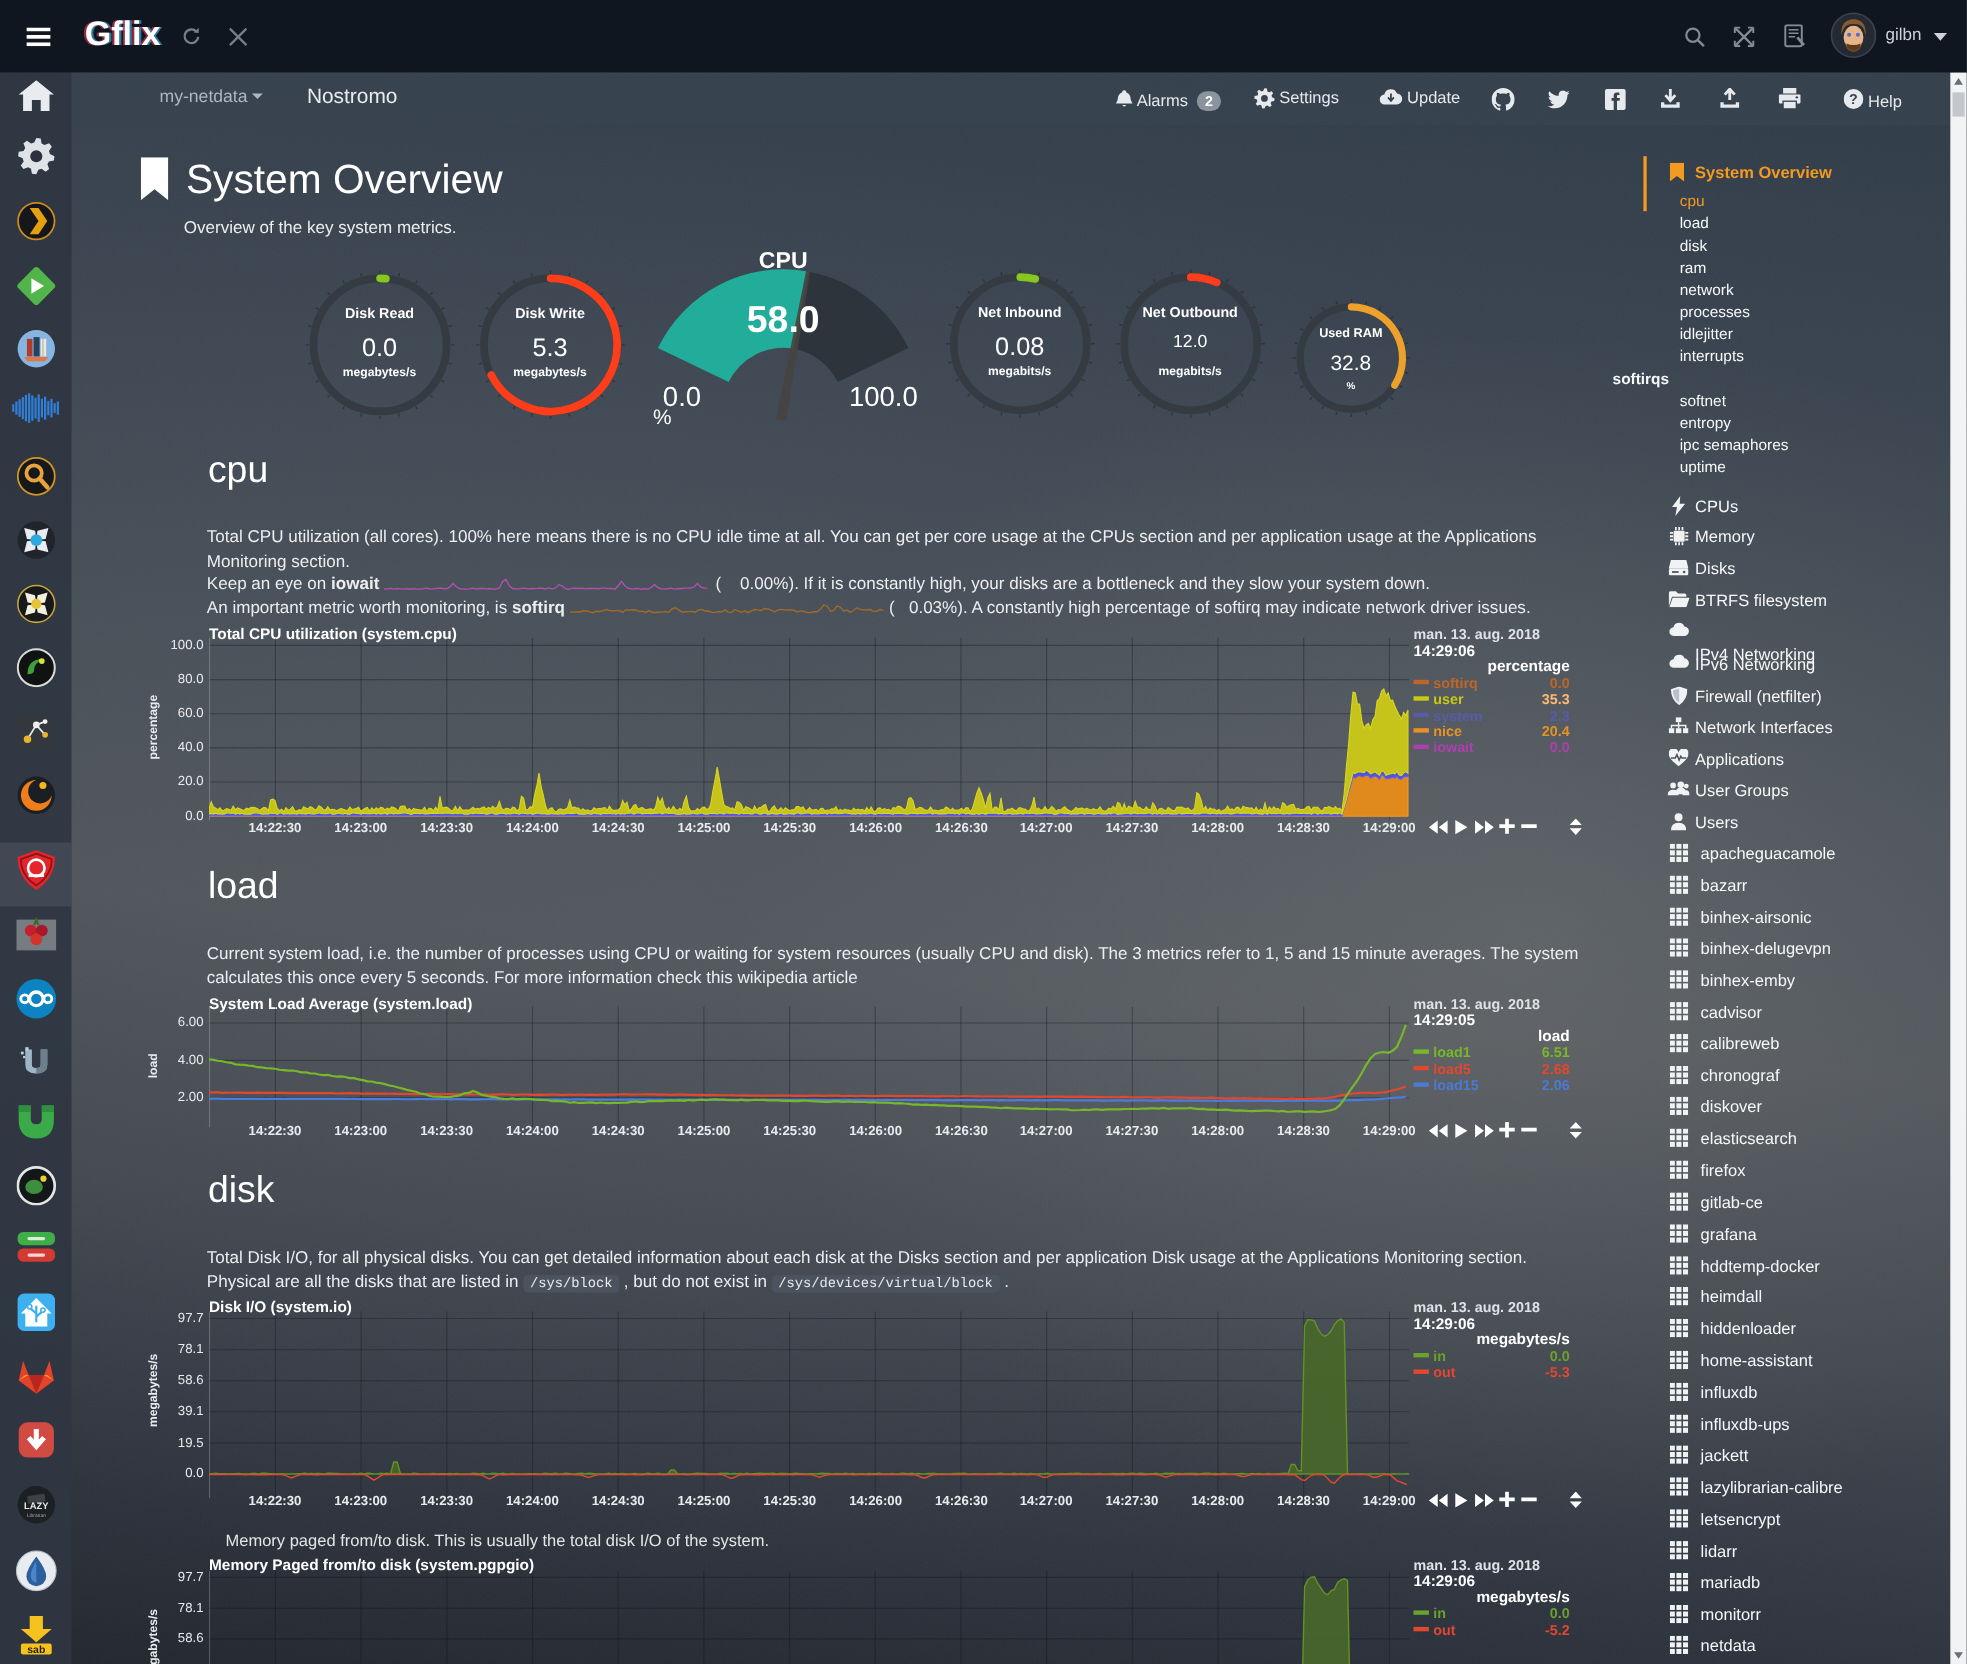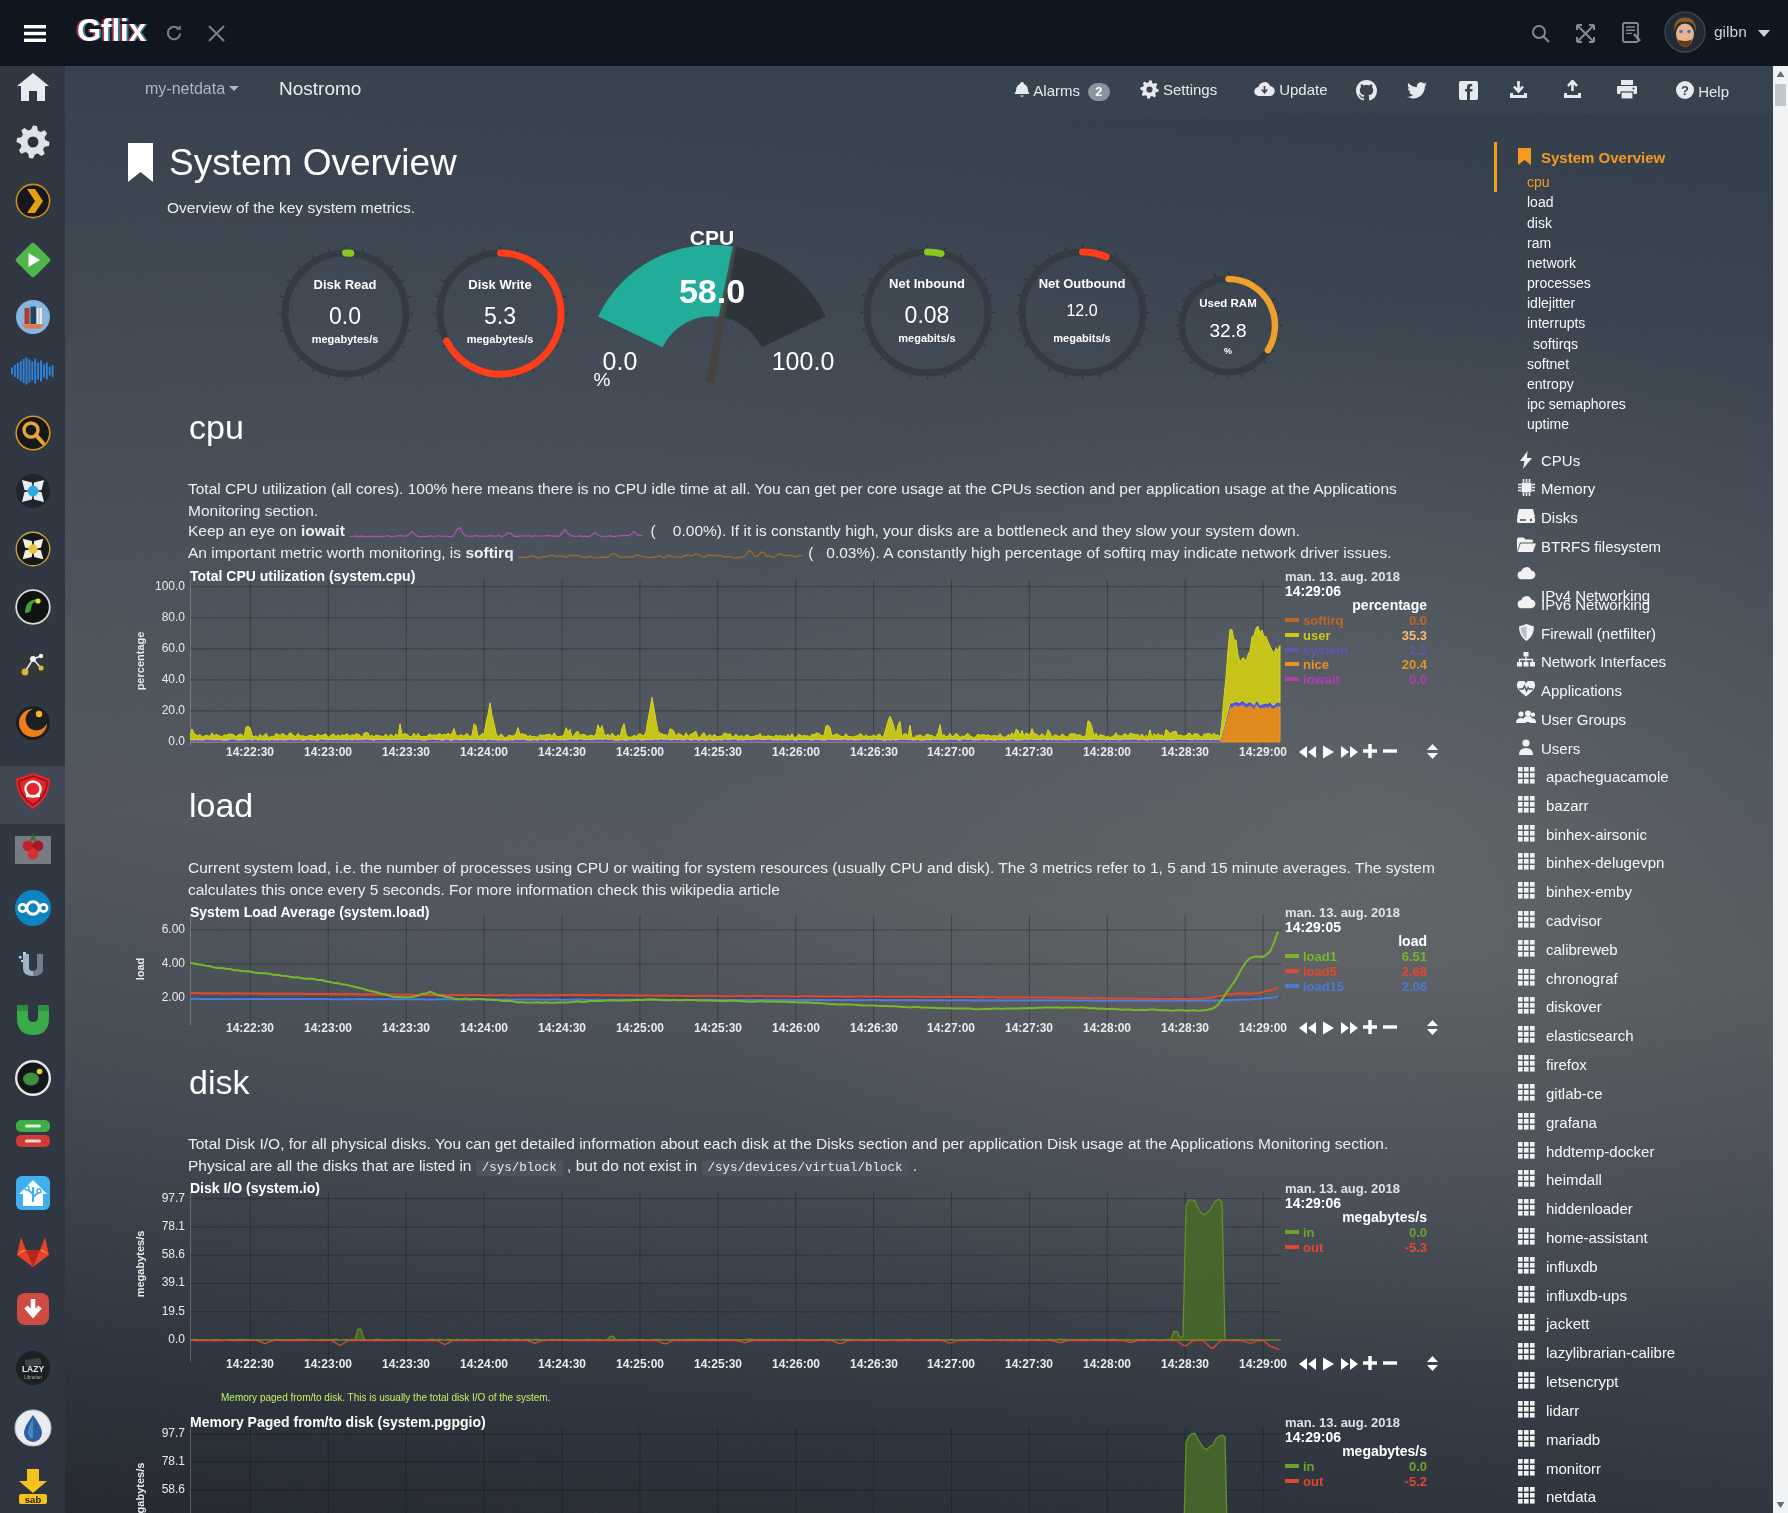--- a/index.html
+++ b/index.html
@@ -450,21 +450,21 @@
 <div class="abs" style="left:188px;top:522px;font-size:15.5px;color:#eceef0;">Keep an eye on <b>iowait</b> <svg class="icn" style="vertical-align:-2px" width="297" height="14">
       <polyline points="0,12.3 3,12.5 6,11.9 9,12.6 12,12.1 15,12.3 18,12.6 21,12.1 24,12.7 27,12.2 30,12.6 33,12.6 36,12.2 39,11.7 42,12.6 45,12.4 48,11.9 51,11.6 54,12.0 57,12.2 60,10.5 63,7.5 66,10.5 69,12.4 72,12.5 75,12.6 78,12.3 81,11.7 84,12.5 87,12.0 90,11.9 93,12.3 96,12.0 99,12.6 102,12.6 105,11.5 108,5.5 111,3.5 114,9.5 117,12.0 120,12.2 123,12.3 126,11.7 129,11.9 132,12.4 135,12.0 138,12.1 141,11.6 144,11.8 147,12.4 150,11.5 153,12.6 156,11.5 159,8.5 162,9.5 165,12.1 168,12.7 171,11.9 174,11.8 177,12.0 180,11.6 183,12.3 186,11.9 189,12.0 192,12.0 195,12.2 198,11.7 201,11.6 204,12.1 207,11.9 210,12.6 213,9.5 216,5.5 219,9.5 222,11.7 225,12.4 228,12.2 231,11.9 234,12.7 237,12.1 240,12.5 243,11.0 246,8.5 249,11.0 252,12.5 255,12.4 258,12.2 261,11.7 264,12.6 267,12.2 270,12.0 273,11.6 276,11.7 279,11.7 282,10.5 285,7.5 288,10.5 291,11.6 294,11.6" fill="none" stroke="#b44fb4" stroke-width="1.2"></polyline>
     </svg> ( &nbsp;&nbsp;&nbsp;0.00%). If it is constantly high, your disks are a bottleneck and they slow your system down.</div>
 <div class="abs" style="left:188px;top:544px;font-size:15.5px;color:#eceef0;">An important metric worth monitoring, is <b>softirq</b> <svg class="icn" style="vertical-align:-2px" width="286" height="14">
       <polyline points="0,11.5 3,11.5 6,11.3 9,11.3 12,10.5 15,10.2 18,11.2 21,12.0 24,10.7 27,10.9 30,10.3 33,9.1 36,9.9 39,10.5 42,10.1 45,10.0 48,11.8 51,9.3 54,9.7 57,9.4 60,9.6 63,10.8 66,10.8 69,11.7 72,10.1 75,11.8 78,11.8 81,11.4 84,11.5 87,11.0 90,11.5 93,8.4 96,7.5 99,9.4 102,11.6 105,11.2 108,11.0 111,10.9 114,11.6 117,9.5 120,9.0 123,10.6 126,10.5 129,11.7 132,11.7 135,11.0 138,11.2 141,9.5 144,11.5 147,11.9 150,9.1 153,10.4 156,11.6 159,10.4 162,11.9 165,10.4 168,9.1 171,9.4 174,9.9 177,8.2 180,8.7 183,9.7 186,11.3 189,9.6 192,9.0 195,9.4 198,9.6 201,9.5 204,9.8 207,11.3 210,10.4 213,10.9 216,11.9 219,11.9 222,11.2 225,11.2 228,8.7 231,4.8 234,6.1 237,10.7 240,9.9 243,6.0 246,6.9 249,10.6 252,9.6 255,11.7 258,10.0 261,7.6 264,9.0 267,9.6 270,9.6 273,9.1 276,10.8 279,10.8 282,9.2 285,9.8" fill="none" stroke="#a06a28" stroke-width="1.3"></polyline>
     </svg> ( &nbsp;&nbsp;0.03%). A constantly high percentage of softirq may indicate network driver issues.</div>
 <div class="abs hd" style="left:189px;top:786px;font-size:34px;">load</div>
 <p class="desc" style="left:188px;top:857px;width:1260px;">Current system load, i.e. the number of processes using CPU or waiting for system resources (usually CPU and disk). The 3 metrics refer to 1, 5 and 15 minute averages. The system calculates this once every 5 seconds. For more information check this wikipedia article</p>
 <div class="abs hd" style="left:189px;top:1063px;font-size:34px;">disk</div>
 <p class="desc" style="left:188px;top:1133px;width:1260px;">Total Disk I/O, for all physical disks. You can get detailed information about each disk at the Disks section and per application Disk usage at the Applications Monitoring section. Physical are all the disks that are listed in <code class="c">/sys/block</code> , but do not exist in <code class="c">/sys/devices/virtual/block</code> .</p>
-<div class="abs" style="left:205px;top:1392px;font-size:10px;color:#bef264;margin-left:16px;">Memory paged from/to disk. This is usually the total disk I/O of the system.</div>
+<div class="abs" style="left:205px;top:1392px;font-size:15px;color:#e5e5e5;">Memory paged from/to disk. This is usually the total disk I/O of the system.</div>
 <div class="ctitle" style="left:190px;top:568px;">Total CPU utilization (system.cpu)</div>
 <div class="ylab" style="left:145px;top:734px;">0.0</div>
 <div class="ylab" style="left:145px;top:703px;">20.0</div>
 <div class="ylab" style="left:145px;top:672px;">40.0</div>
 <div class="ylab" style="left:145px;top:641px;">60.0</div>
 <div class="ylab" style="left:145px;top:610px;">80.0</div>
 <div class="ylab" style="left:145px;top:579px;">100.0</div>
 <div class="rot" style="left:100px;top:655px;width:80px;">percentage</div>
 <svg class="abs" style="left:190px;top:580px" width="1091" height="166">
     <path d="M 60.4 0 V 166" stroke="rgba(15,20,26,0.35)" stroke-width="1"></path>
@@ -690,21 +690,21 @@
   </svg>
 <div class="abs" style="left:1541px;top:149px;font-size:15px;font-weight:bold;color:#f59a20;">System Overview</div>
 <div class="msub" style="left:1527px;top:174px;color:#f59a20;">cpu</div>
 <div class="msub" style="left:1527px;top:194px;">load</div>
 <div class="msub" style="left:1527px;top:215px;">disk</div>
 <div class="msub" style="left:1527px;top:235px;">ram</div>
 <div class="msub" style="left:1527px;top:255px;">network</div>
 <div class="msub" style="left:1527px;top:275px;">processes</div>
 <div class="msub" style="left:1527px;top:295px;">idlejitter</div>
 <div class="msub" style="left:1527px;top:315px;">interrupts</div>
-<div class="msub" style="left:1533px;top:336px;">softirqs</div>
+<div class="msub" style="left:1466px;top:336px;font-weight:bold;">softirqs</div>
 <div class="msub" style="left:1527px;top:356px;">softnet</div>
 <div class="msub" style="left:1527px;top:376px;">entropy</div>
 <div class="msub" style="left:1527px;top:396px;">ipc semaphores</div>
 <div class="msub" style="left:1527px;top:416px;">uptime</div>
 <div class="abs" style="left:1515px;top:450.6px;width:22px;height:20px;text-align:center;"><svg width="12" height="18" viewBox="0 0 12 18">
       <path d="M7.5 0 L0 10 H4.5 L3 18 L12 7 H7 Z" fill="#f0f2f4"></path>
     </svg></div>
 <div class="mitem" style="left:1541px;top:451.6px;">CPUs</div>
 <div class="abs" style="left:1515px;top:479.42px;width:22px;height:20px;text-align:center;"><svg width="17" height="17" viewBox="0 0 17 17">
       <rect x="3.5" y="3.5" width="10" height="10" rx="1" fill="#f0f2f4"></rect>

